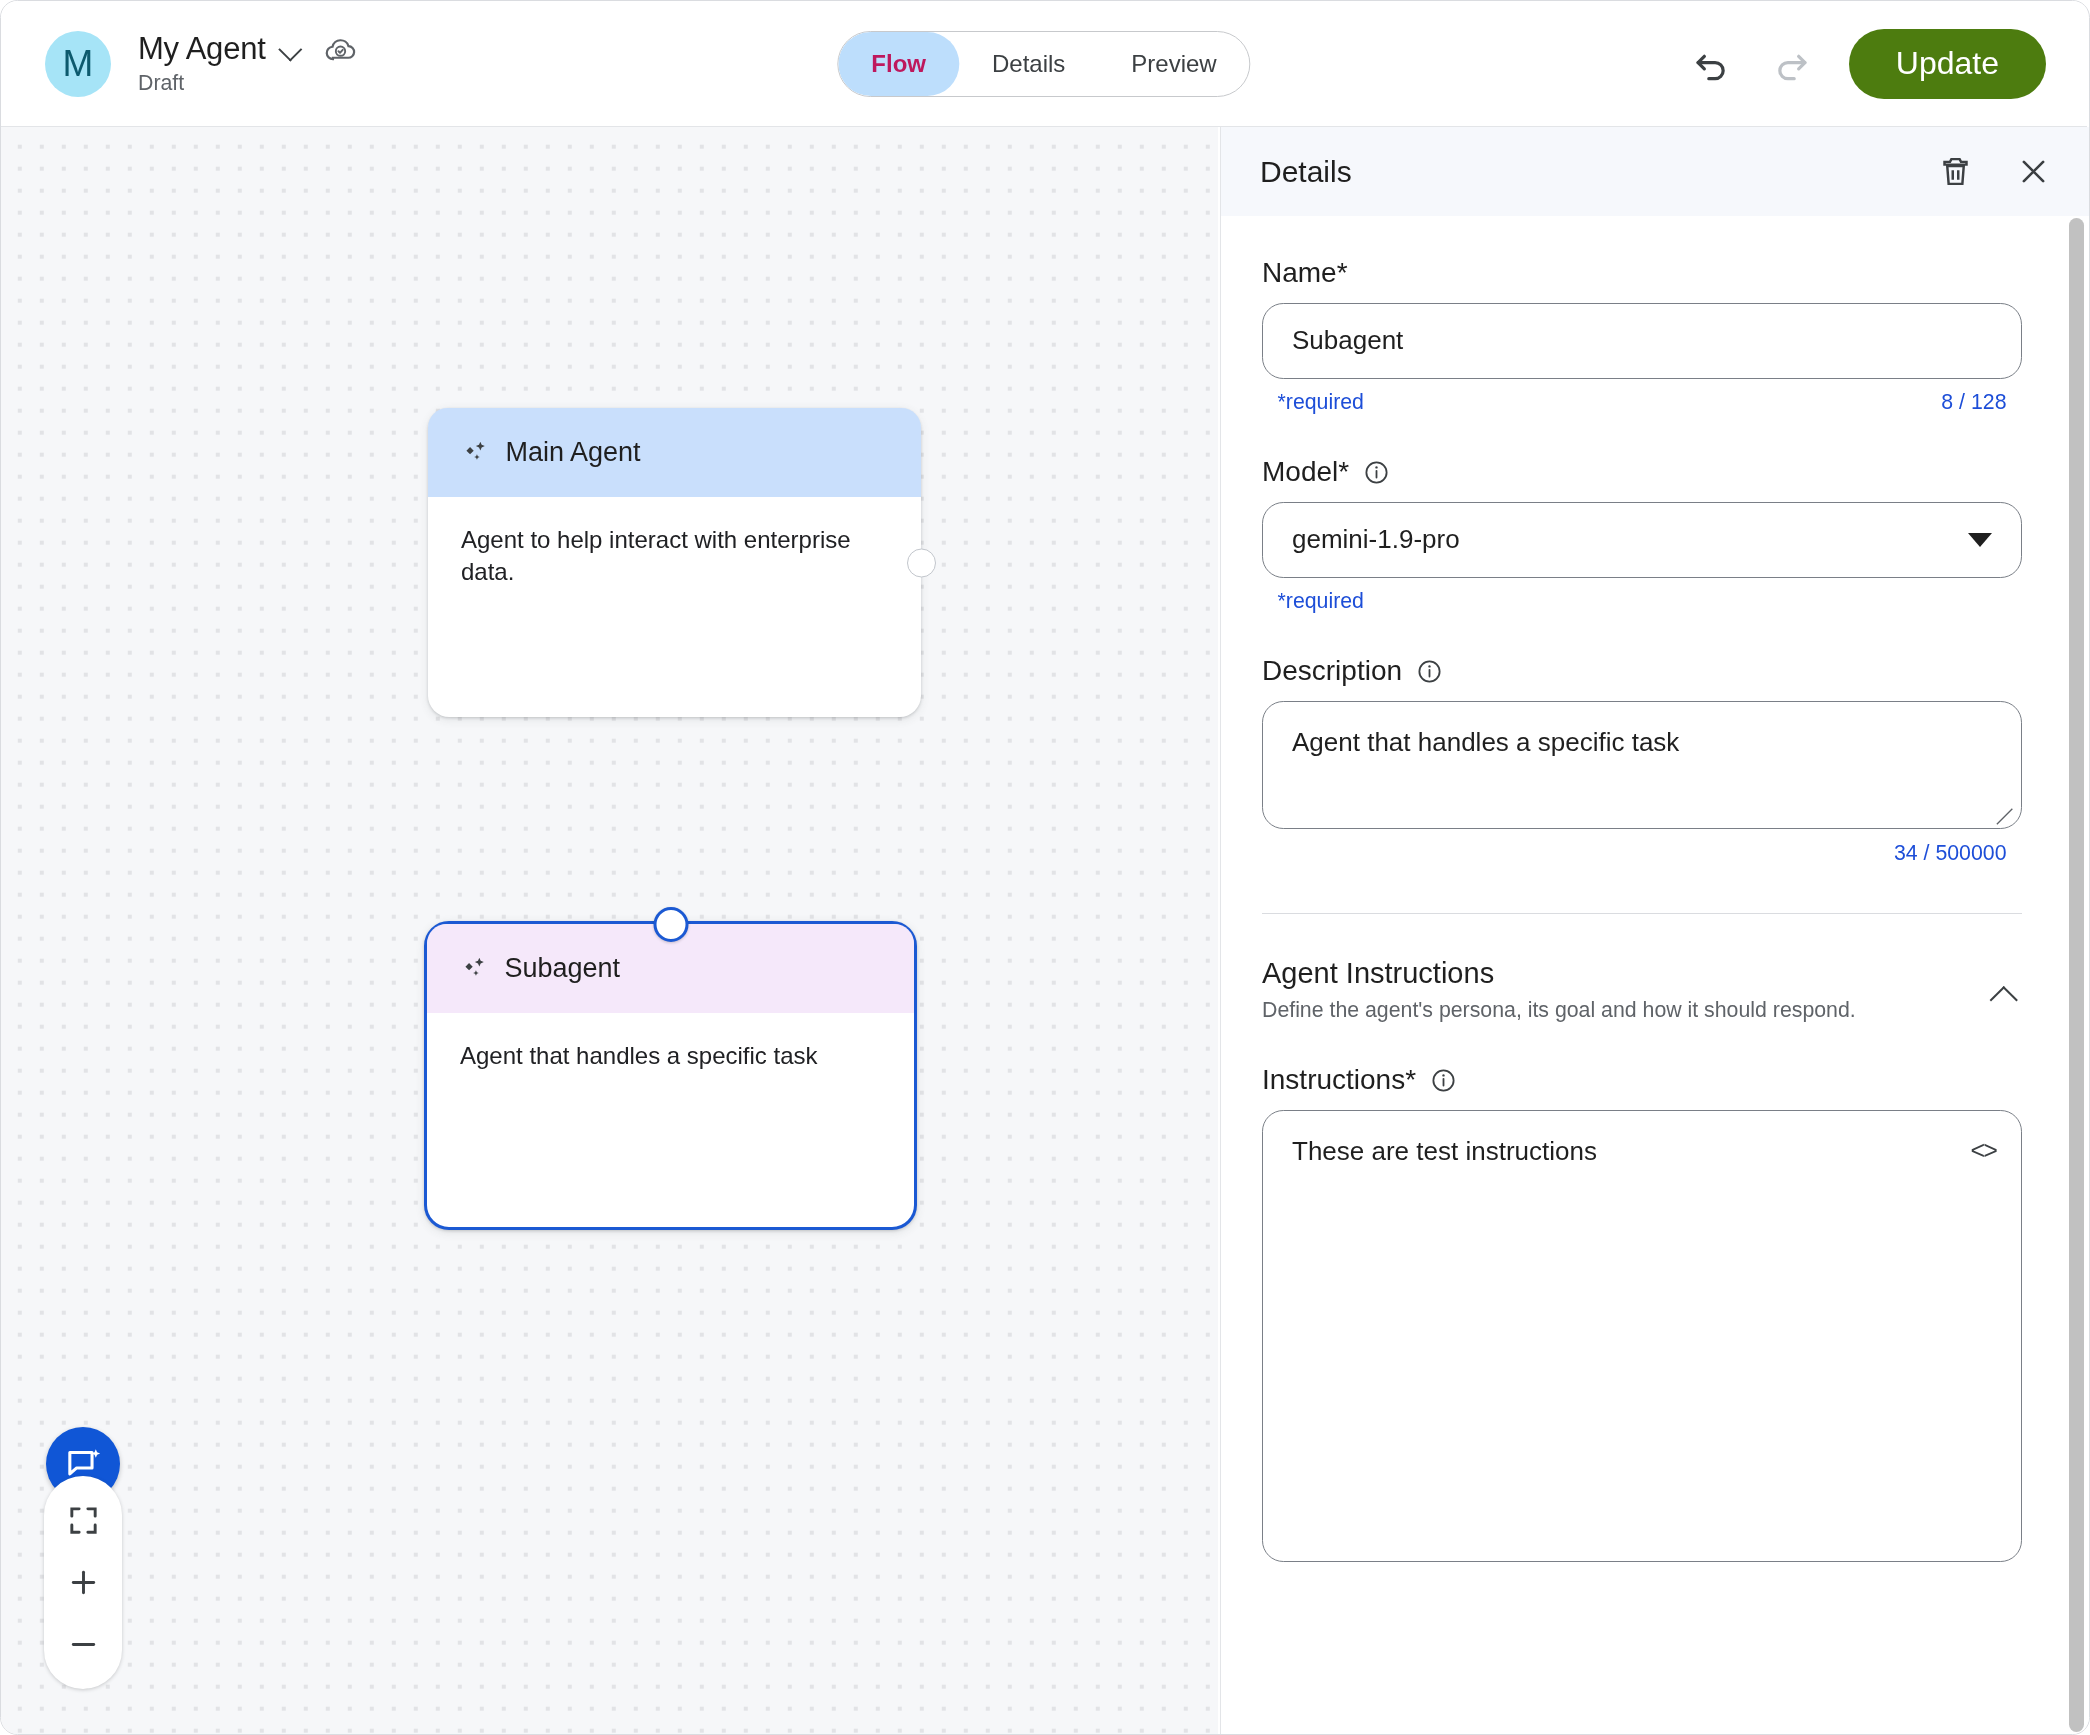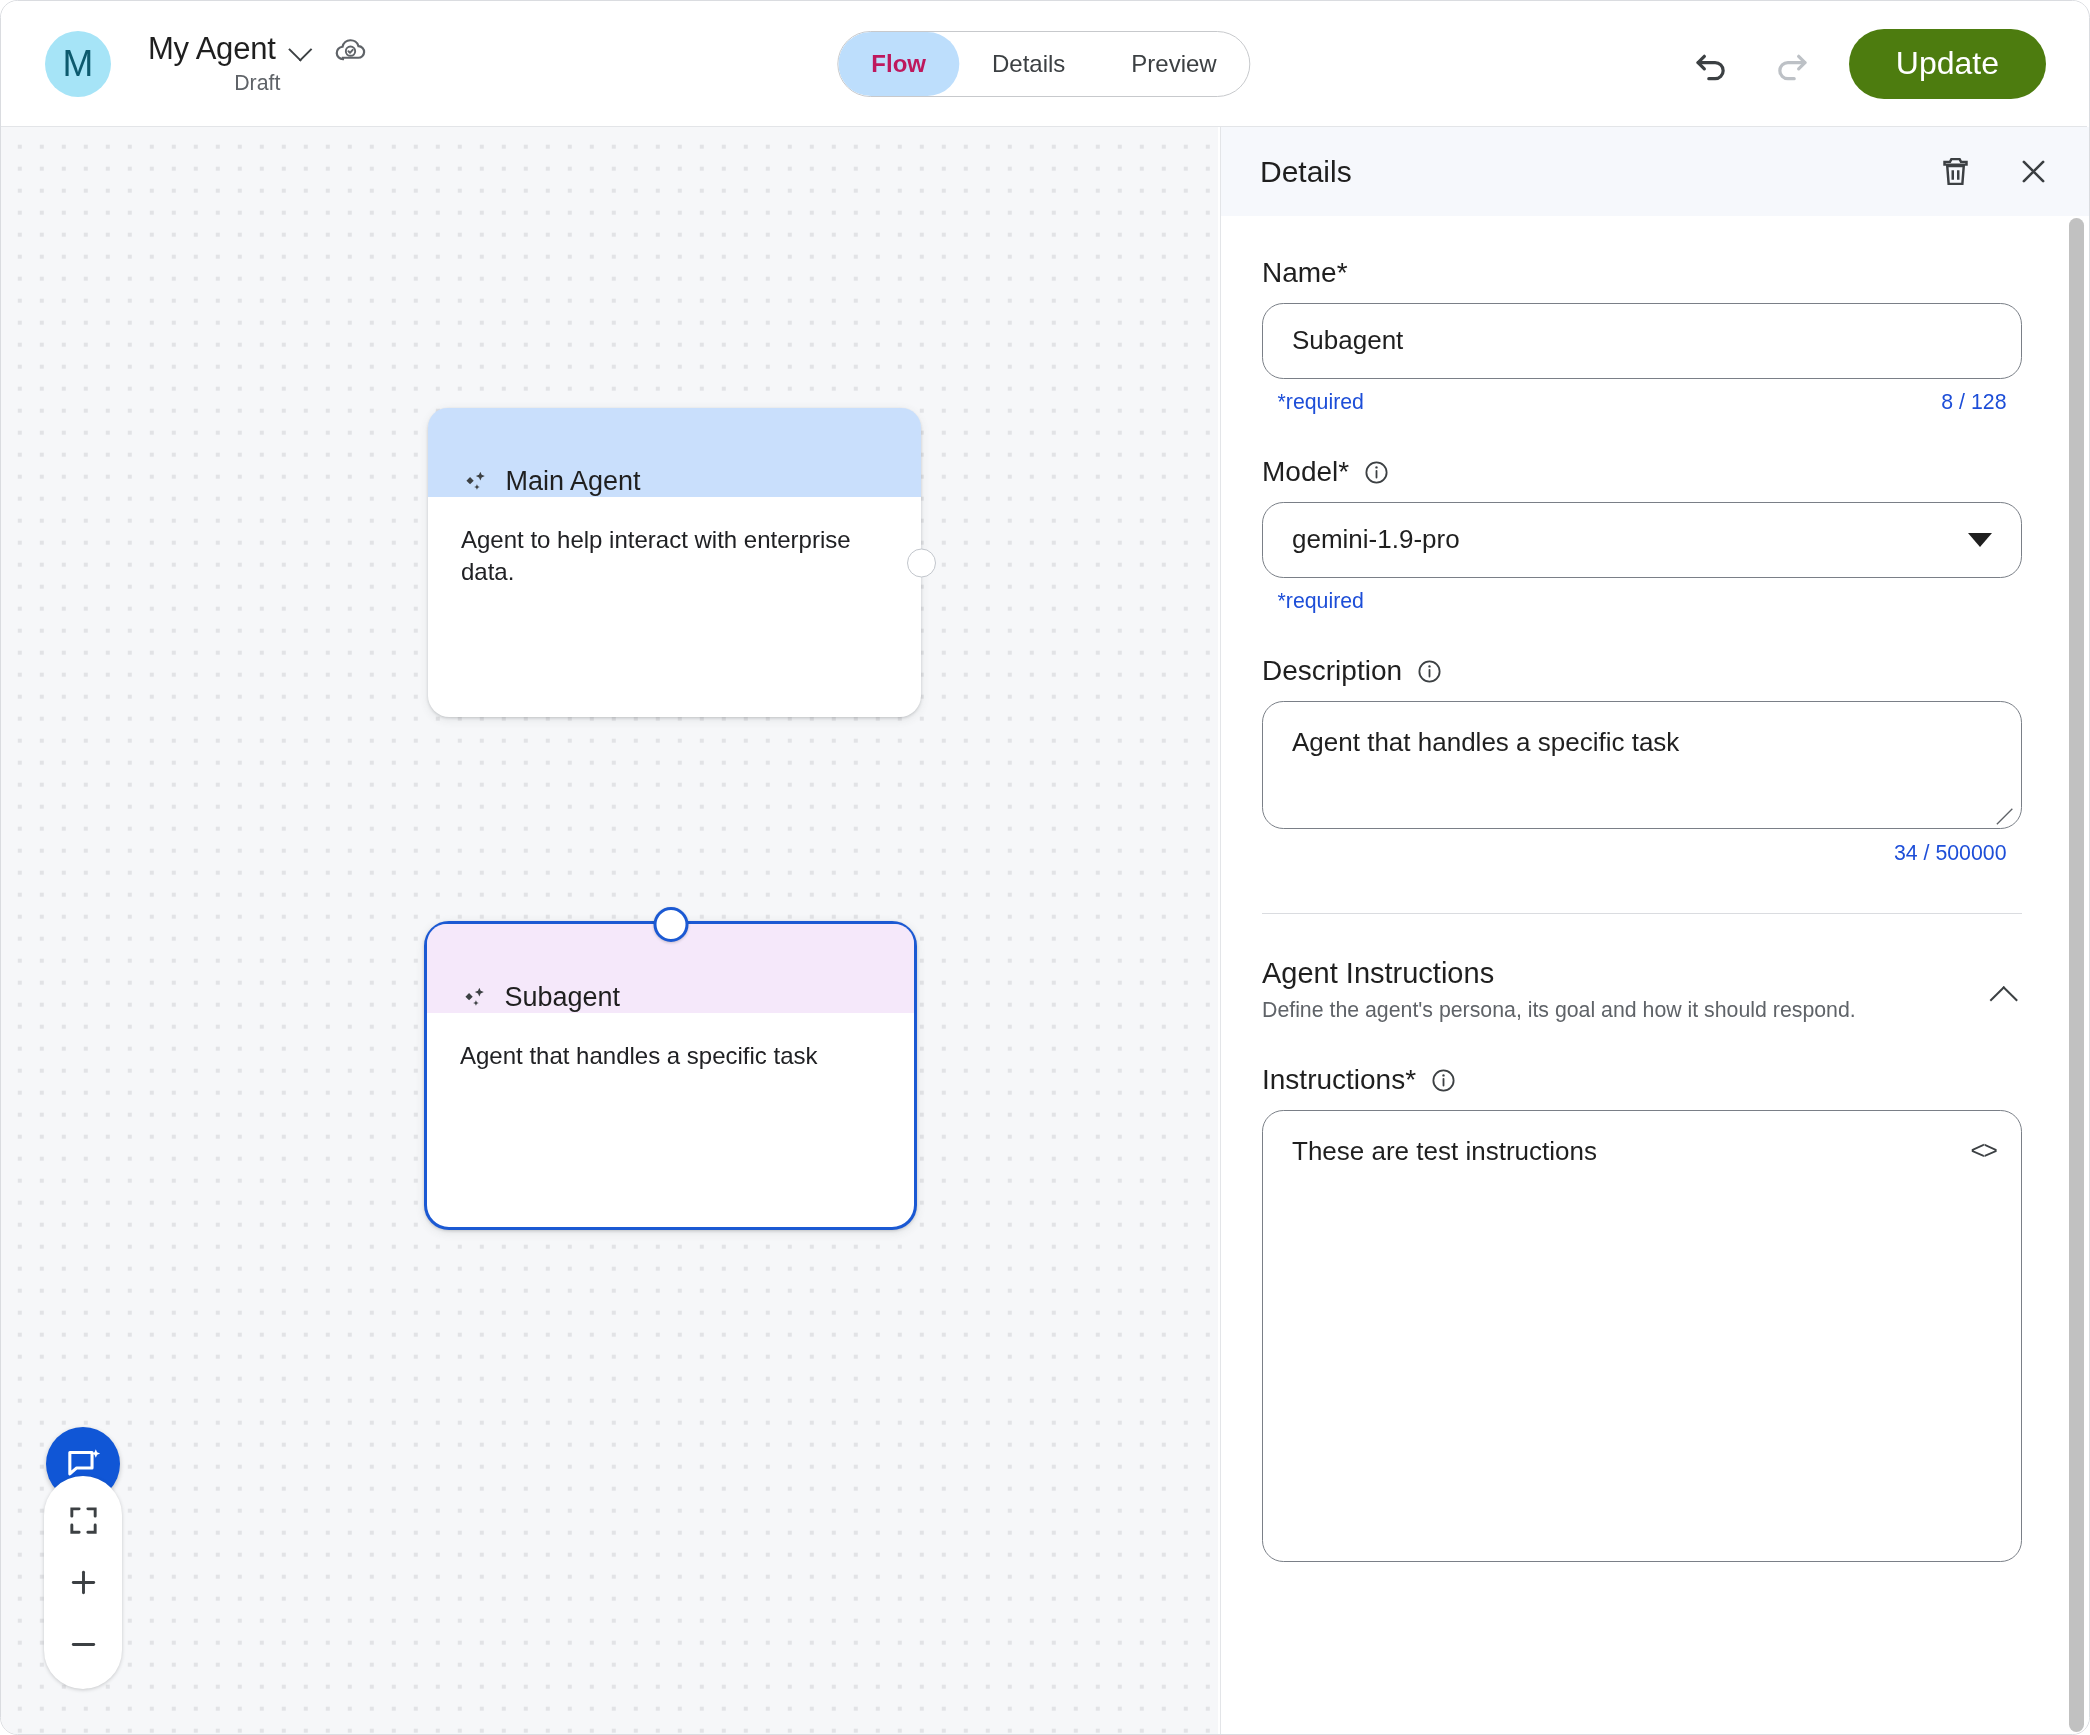--- a/index.html
+++ b/index.html
@@ -26,21 +26,21 @@
     border-bottom: 1.9px solid #e3e5e8;
     display: flex; align-items: center;
   }
   .brand { display: flex; align-items: center; margin-left: 44px; }
   .avatar {
     width: 66px; height: 66px; border-radius: 50%;
     background: #a6e4f7; color: #0d5a6e;
     display: flex; align-items: center; justify-content: center;
     font-size: 37px; font-weight: 400; letter-spacing: 0;
   }
-  .brandtext { margin-left: 37px; text-align: center; }
+  .brandtext { margin-left: 27px; }
   .brandtitle-row { display: flex; align-items: center; gap: 13.6px; }
   .brandtitle { font-size: 31px; font-weight: 500; color: #1f1f1f; letter-spacing: -0.2px; }
   .chev-down {
     width: 25px; height: 25px; position: relative; cursor: pointer;
   }
   .chev-down::after {
     content: ""; position: absolute; left: 2.9px; top: 4.9px;
     width: 14.6px; height: 14.6px;
     border-right: 2.9px solid #3c4043; border-bottom: 2.9px solid #3c4043;
     transform: rotate(45deg);
@@ -92,21 +92,21 @@
     box-shadow: 0 1px 2.9px rgba(60,64,67,.22), 0 2.9px 9.7px rgba(60,64,67,.10);
     overflow: visible;
   }
   .node-inner {
     width: 100%; height: 100%;
     border-radius: 19.4px; overflow: hidden;
     display: flex; flex-direction: column;
   }
   .node.selected { border: 3.9px solid #1b59d3; border-radius: 25px; }
   .node-head {
-    height: 89px; display: flex; align-items: flex-end; gap: 15.5px;
+    height: 89px; display: flex; align-items: center; gap: 15.5px;
     padding: 0 33px; font-size: 27px; color: #1f1f1f;
   }
   .node-body { padding: 27px 33px; font-size: 24px; line-height: 1.35; color: #202124; }
   .sparkle { width: 29px; height: 29px; flex: none; }
 
   .handle-right {
     position: absolute; right: -14.6px; top: 50%; transform: translateY(-50%);
     width: 29px; height: 29px; border-radius: 50%;
     background: #ffffff; border: 1.9px solid #c2c6cc;
   }

